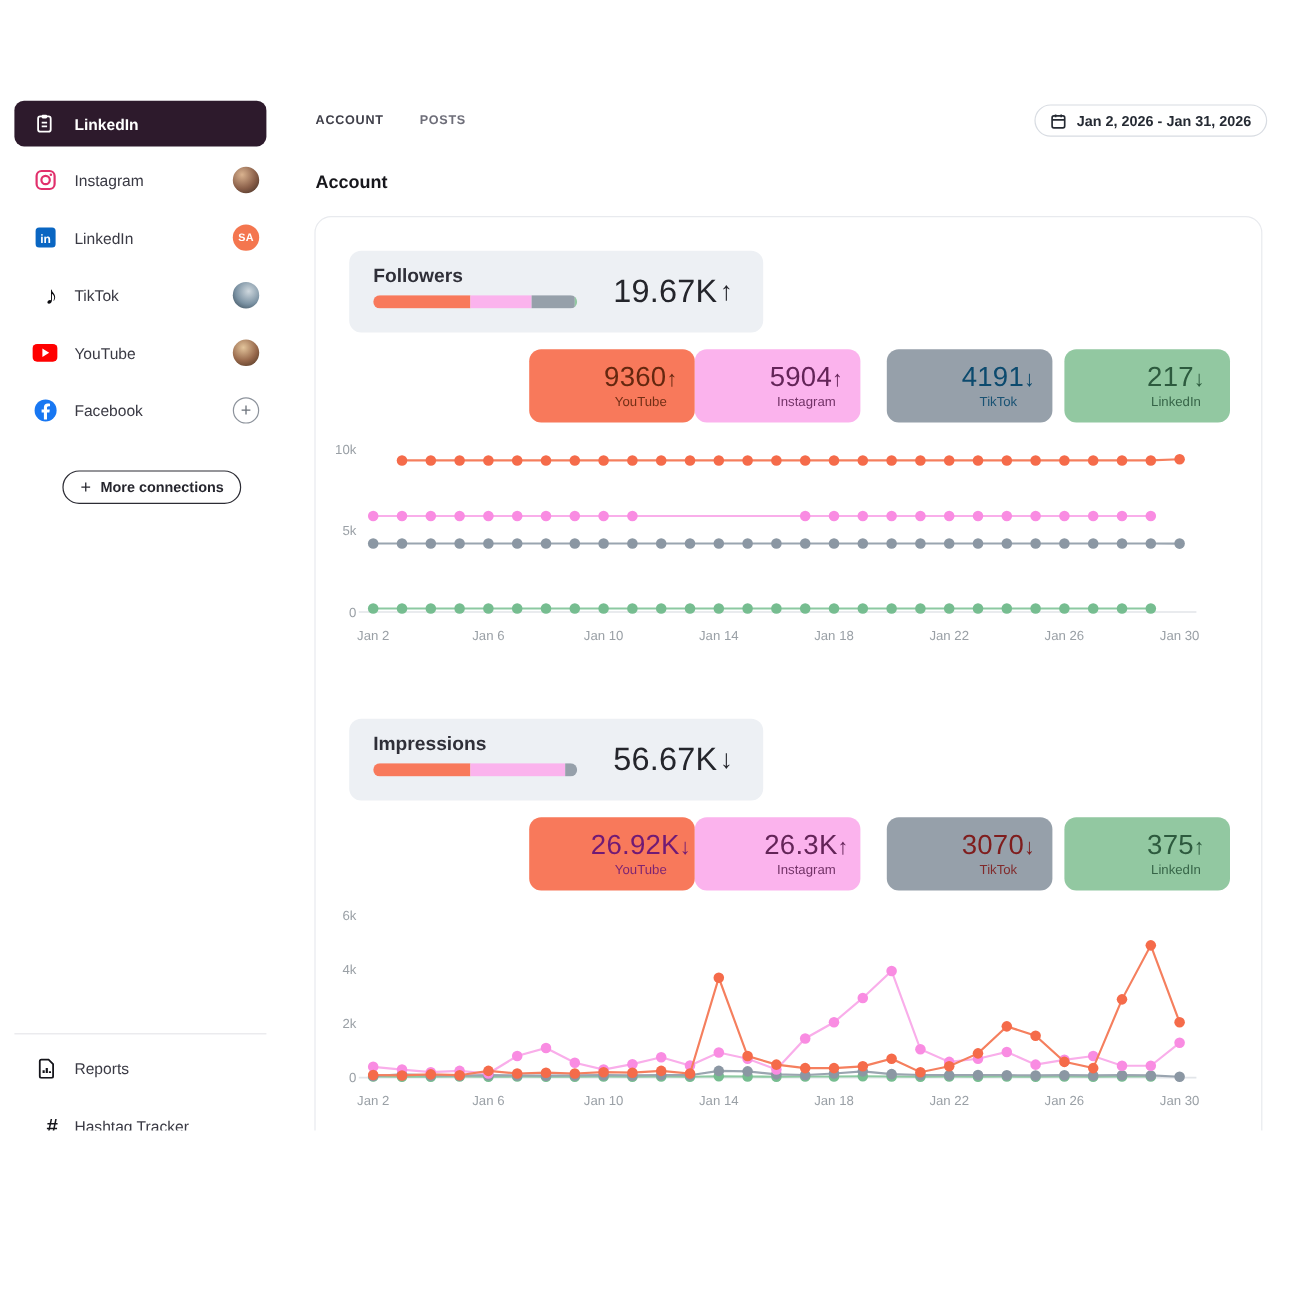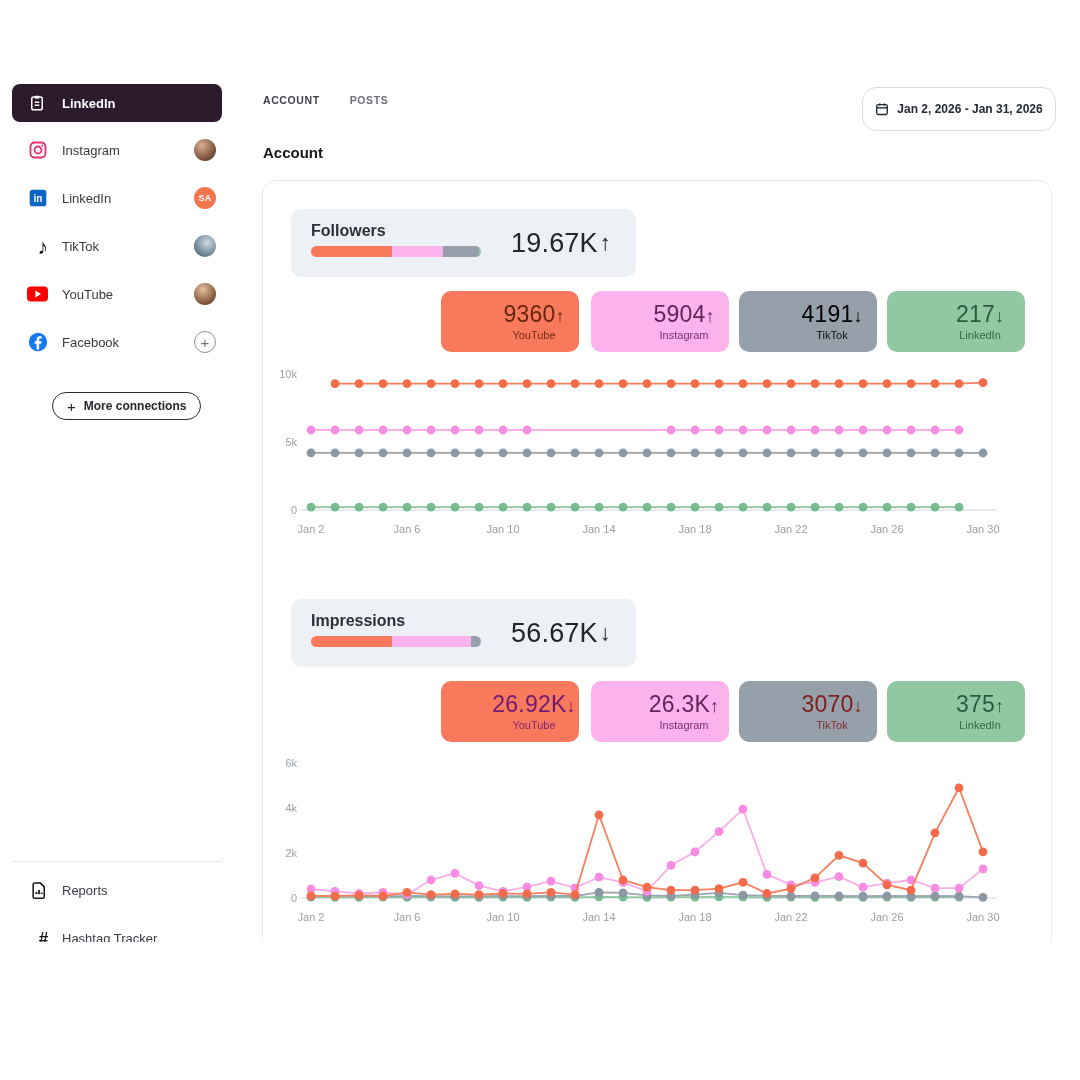--- a/index.html
+++ b/index.html
@@ -24,40 +24,40 @@
   .more-btn { position:absolute; left:40px; top:392px; height:28px; padding:0 14px; border:1.6px solid #2c2c34; border-radius:15px; background:#fff; display:flex; align-items:center; gap:8px; font-size:12px; font-weight:700; color:#26262e; cursor:pointer; }
   .side-divider { position:absolute; left:0; top:861px; width:210px; height:1px; background:#e6e6ea; }
   .note-glyph { font-size:21px; color:#0b0b0f; line-height:1; }
   .hash-glyph { font-size:17px; font-weight:700; color:#15151b; font-style:italic; line-height:1; }
 
   
   .tabs { position:absolute; left:263px; top:94px; display:flex; gap:30px; }
   .tab { font-size:10.5px; font-weight:700; letter-spacing:.6px; cursor:pointer; }
   .tab.active { color:#3f3f49; }
   .tab.inactive { color:#6e6e79; }
-  .date-btn { position:absolute; left:862px; top:87px; width:194px; height:44px; border:1px solid #d8dce2; border-radius:14px; background:#fff; display:flex; align-items:center; justify-content:center; gap:8px; cursor:pointer; }
+  .date-btn { position:absolute; left:862px; top:87px; width:194px; height:27px; border:1px solid #d8dce2; border-radius:14px; background:#fff; display:flex; align-items:center; justify-content:center; gap:8px; cursor:pointer; }
   .date-btn .txt { font-size:12px; font-weight:700; color:#252a33; }
   .page-title { position:absolute; left:263px; top:144px; font-size:15px; font-weight:700; color:#17171c; }
 
   
   .main-card { position:absolute; left:262px; top:180px; width:790px; height:790px; background:#fff; border:1px solid #e8eaee; border-radius:14px; }
 
   .metric-head { position:absolute; left:28px; width:345px; height:68px; background:#edf0f4; border-radius:10px; }
   .metric-head .m-label { position:absolute; left:20px; top:13px; font-size:16px; font-weight:700; color:#2f2f38; }
   .metric-head .m-bar { position:absolute; left:20px; top:37px; width:170px; height:11px; border-radius:6px; overflow:hidden; display:flex; }
   .metric-head .m-bar span { height:100%; }
   .metric-head .m-value { position:absolute; left:200px; top:0; width:140px; height:68px; display:flex; align-items:center; justify-content:center; font-size:27px; font-weight:500; color:#24252b; letter-spacing:.2px; }
   .metric-head .m-value .arrow { font-size:22px; font-weight:400; margin-left:2px; }
 
   .stat-row { position:absolute; left:178px; width:584px; height:61px; }
   .stat-card { position:absolute; top:0; width:138px; height:61px; border-radius:10px; display:flex; flex-direction:column; align-items:center; justify-content:center;padding-left:48px; }
   .stat-card .num { font-size:23px; font-weight:500; line-height:1.05; letter-spacing:.2px; }
   .stat-card .num .arrow { font-size:18px; font-weight:400; }
   .stat-card .plat { font-size:11px; margin-top:2px; opacity:.9; }
-  .sc0 { left:0; } .sc1 { left:150px; } .sc2 { left:298px; } .sc3 { left:446px; }
+  .sc0 { left:0; } .sc1 { left:138px; } .sc2 { left:298px; } .sc3 { left:446px; }
 
   svg.chart { position:absolute; left:8px; width:775px; overflow:visible; }
   svg.chart text.tick { font-family:"Liberation Sans", sans-serif; font-size:11px; fill:#9aa0a6; }
 </style>
 </head>
 <body>
 
 <div class="app">
 
   <div class="sidebar">
@@ -193,21 +193,21 @@
 
     <div class="stat-row" style="top:110px;">
       <div class="stat-card sc0" style="background: rgb(248, 121, 91); color: rgb(100, 39, 15);">
         <div class="num"><span>9360</span><span class="arrow">↑</span></div>
         <div class="plat">YouTube</div>
       </div>
       <div class="stat-card sc1" style="background: rgb(251, 179, 237); color: rgb(99, 36, 88);">
         <div class="num"><span>5904</span><span class="arrow">↑</span></div>
         <div class="plat">Instagram</div>
       </div>
-      <div class="stat-card sc2" style="background: rgb(150, 160, 170); color: #000000;">
+      <div class="stat-card sc2" style="background: rgb(150, 160, 170); color: #0c4a6e;">
         <div class="num"><span>4191</span><span class="arrow">↓</span></div>
         <div class="plat">TikTok</div>
       </div>
       <div class="stat-card sc3" style="background: rgb(146, 200, 161); color: rgb(45, 90, 62);">
         <div class="num"><span>217</span><span class="arrow">↓</span></div>
         <div class="plat">LinkedIn</div>
       </div>
     </div>
 
     <svg class="chart" id="chart-followers" style="top:178px; height:180px;" viewBox="0 0 775 180">

